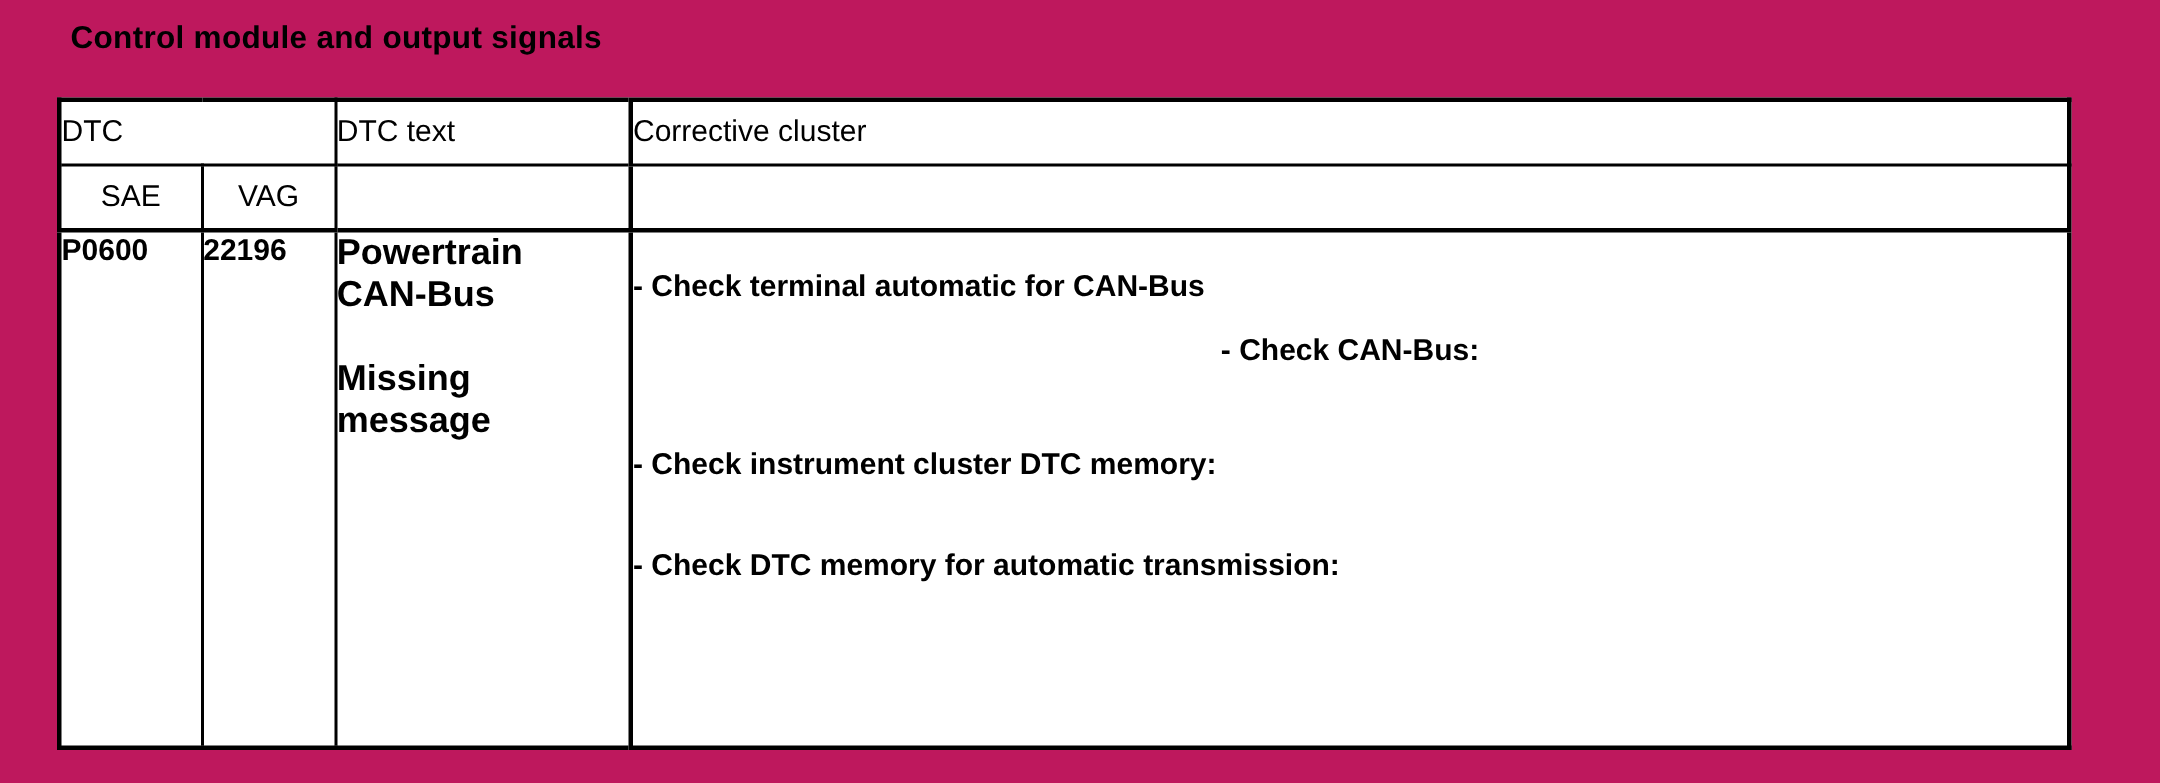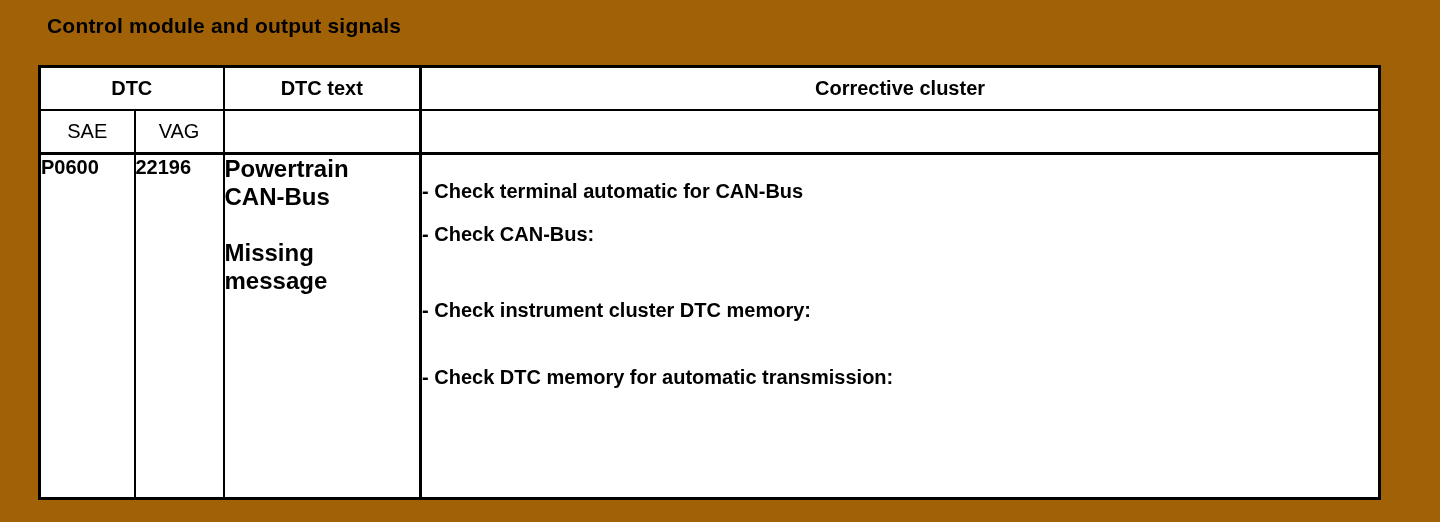--- a/index.html
+++ b/index.html
@@ -6,21 +6,21 @@
     margin: 0;
     padding: 0;
     background: #ffffff;
     color: #000000;
     font-family: "Liberation Sans", sans-serif;
   }
   .page {
     position: relative;
     width: 1440px;
     height: 522px;
-    background: #a16207;
+    background: #be185d;
     overflow: hidden;
   }
   .doc-title {
     position: absolute;
     left: 47px;
     top: 14px;
     font-size: 21px;
     font-weight: bold;
     letter-spacing: 0.2px;
     white-space: nowrap;
@@ -52,22 +52,22 @@
   table.dtc-table .thick-left { border-left: 3px solid #000; }
   
   table.dtc-table tr.subheader-row th,
   table.dtc-table tr.subheader-row td { border-bottom: 3px solid #000; }
 
   tr.header-row { height: 43px; }
   tr.subheader-row { height: 44px; }
   tr.data-row { height: 345px; }
 
   tr.header-row th {
-    font-weight: bold;
-    text-align: center;
+    font-weight: normal;
+    text-align: left;
     vertical-align: middle;
   }
   tr.subheader-row td {
     font-weight: normal;
     text-align: center;
     vertical-align: middle;
   }
   tr.data-row td {
     vertical-align: top;
     text-align: left;
@@ -84,21 +84,21 @@
     white-space: nowrap;
   }
   .dtc-line.blank { height: 28px; }
   .actions-cell { padding: 0 8px 0 11px; }
   .ca-item {
     font-size: 20px;
     line-height: 22px;
     white-space: nowrap;
   }
   .ca-item.i0 { margin-top: 25px; }
-  .ca-item.i1 { margin-top: 21px; }
+  .ca-item.i1 { margin-top: 21px; text-align: center; }
   .ca-item.i2 { margin-top: 54px; }
   .ca-item.i3 { margin-top: 45px; }
 </style>
 </head>
 <body>
 
 <div class="page">
 
   <div class="doc-title">Control module and output signals</div>
 

